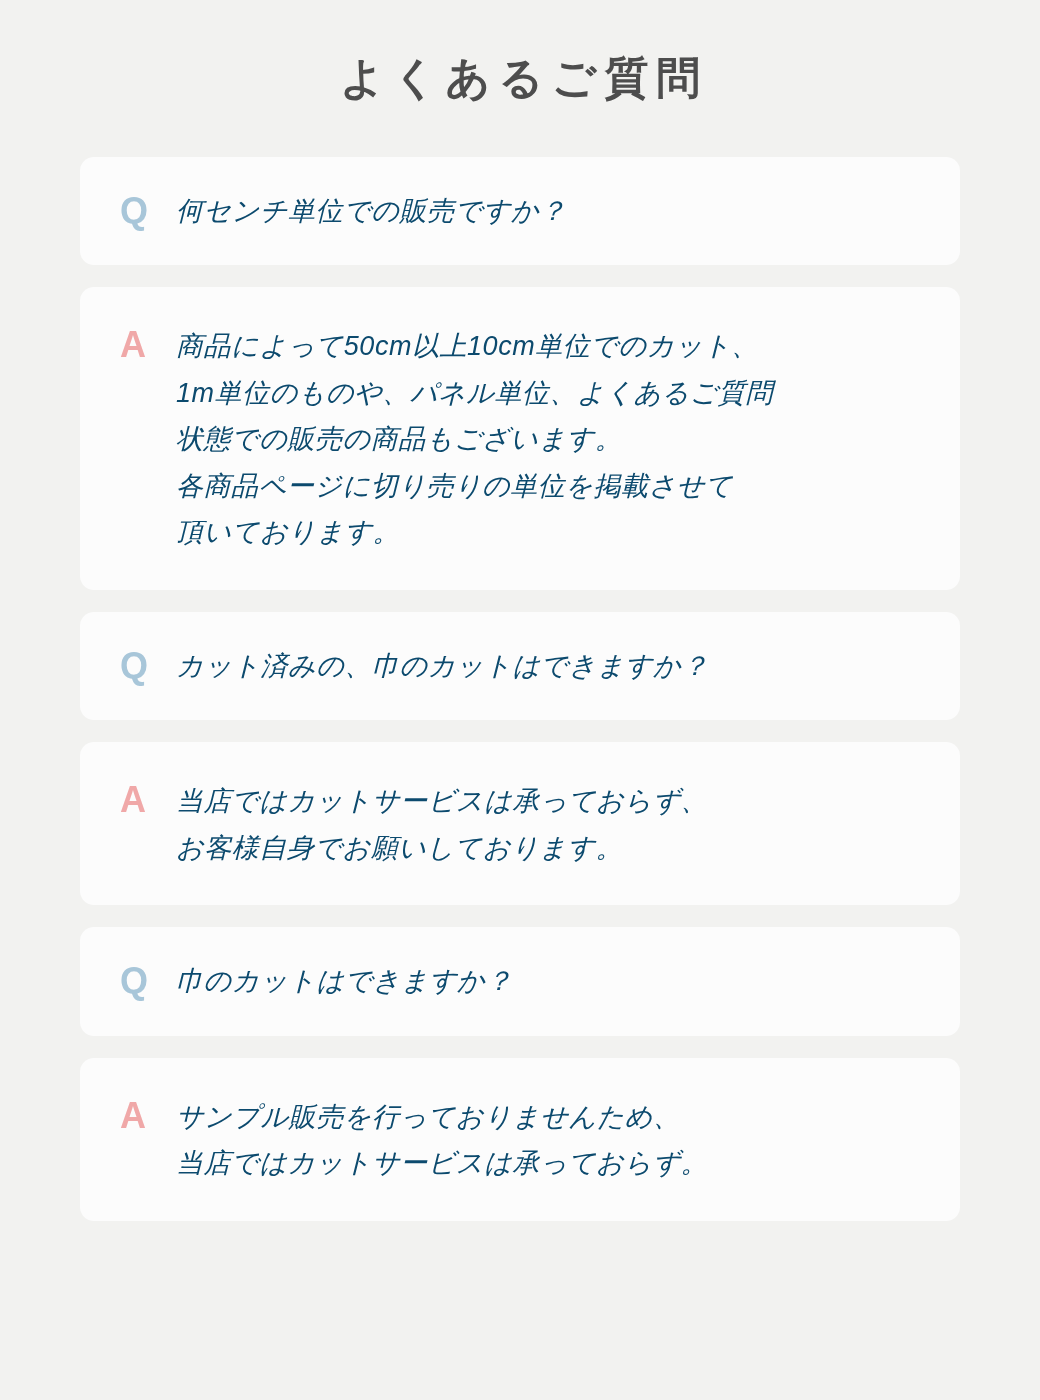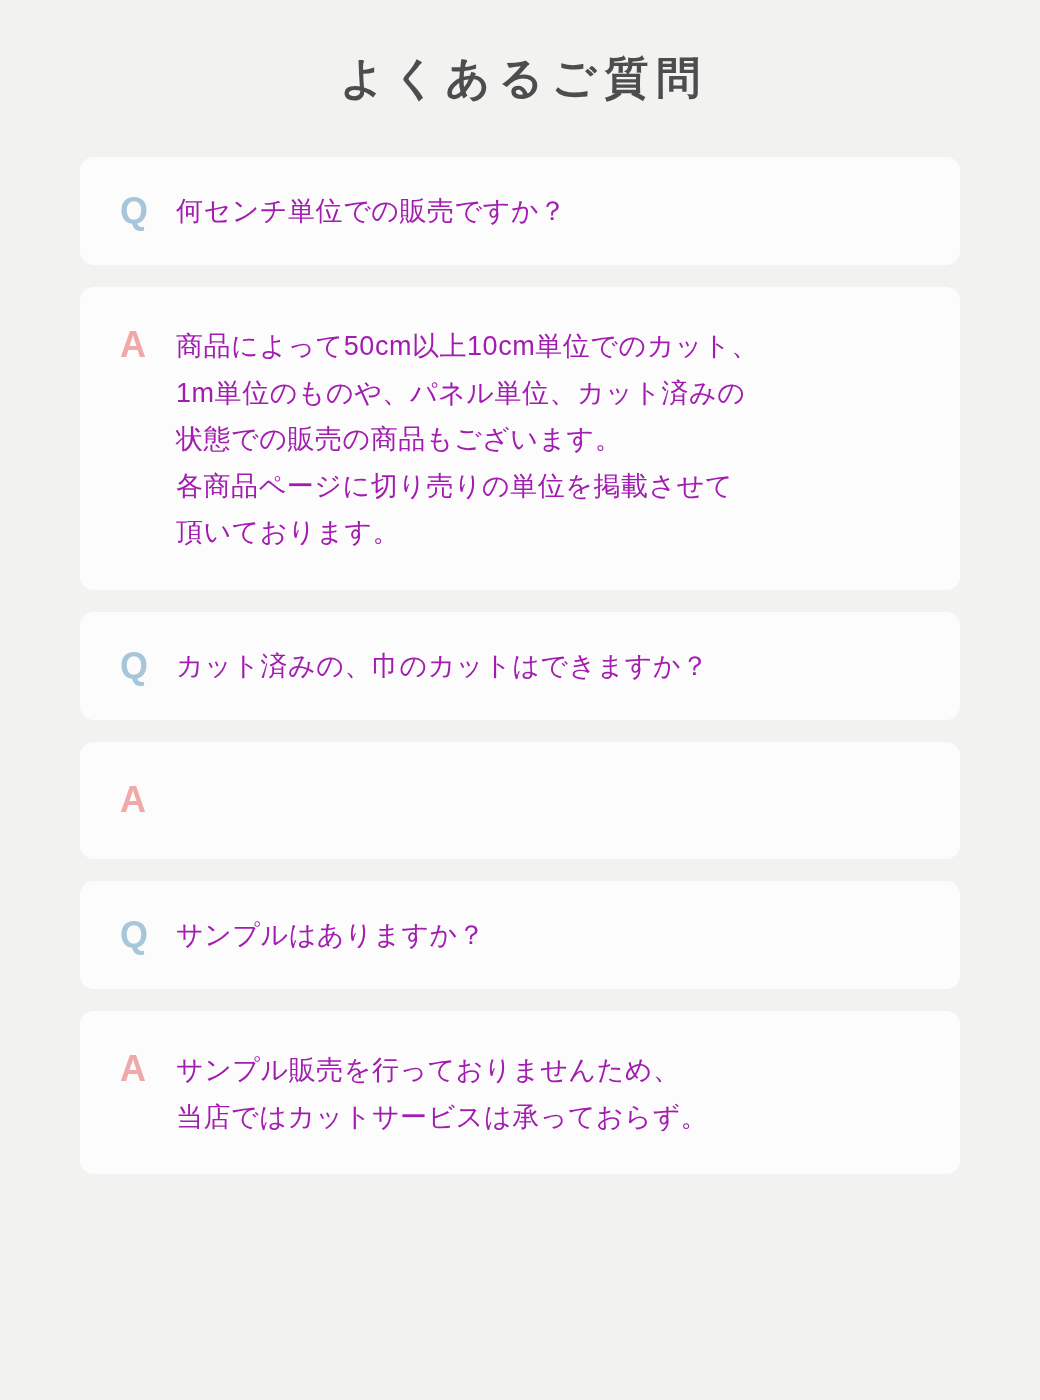--- a/index.html
+++ b/index.html
@@ -69,25 +69,26 @@
   }
   .marker.q {
     color: #a8c6d9;
   }
   .marker.a {
     color: #f0a8a8;
   }
   .faq-text {
     font-size: 27px;
     line-height: 1.72;
-    color: #a21caf;
+    color: #0c4a6e;
     letter-spacing: 0.02em;
     white-space: pre-line;
     flex: 1 1 auto;
     padding-top: 2px;
+    font-style: italic;
   }
   .faq-card.question .faq-text {
     padding-top: 0;
   }
 </style>
 </head>
 <body>
 
 <div class="page">
 
@@ -96,38 +97,40 @@
   <div class="faq-list">
 
     <div class="faq-card question">
       <span class="marker q">Q</span>
       <span class="faq-text">何センチ単位での販売ですか？</span>
     </div>
 
     <div class="faq-card answer">
       <span class="marker a">A</span>
       <span class="faq-text">商品によって50cm以上10cm単位でのカット、
-1m単位のものや、パネル単位、カット済みの
+1m単位のものや、パネル単位、よくあるご質問
 状態での販売の商品もございます。
 各商品ページに切り売りの単位を掲載させて
 頂いております。</span>
     </div>
 
     <div class="faq-card question">
       <span class="marker q">Q</span>
       <span class="faq-text">カット済みの、巾のカットはできますか？</span>
     </div>
 
     <div class="faq-card answer">
       <span class="marker a">A</span>
+      <span class="faq-text">当店ではカットサービスは承っておらず、
+お客様自身でお願いしております。</span>
     </div>
 
     <div class="faq-card question">
       <span class="marker q">Q</span>
-      <span class="faq-text">サンプルはありますか？</span>
+      <span class="faq-text">巾のカットはできますか？</span>
     </div>
 
     <div class="faq-card answer">
       <span class="marker a">A</span>
       <span class="faq-text">サンプル販売を行っておりませんため、
 当店ではカットサービスは承っておらず。</span>
     </div>
 
   </div>
 </div>

